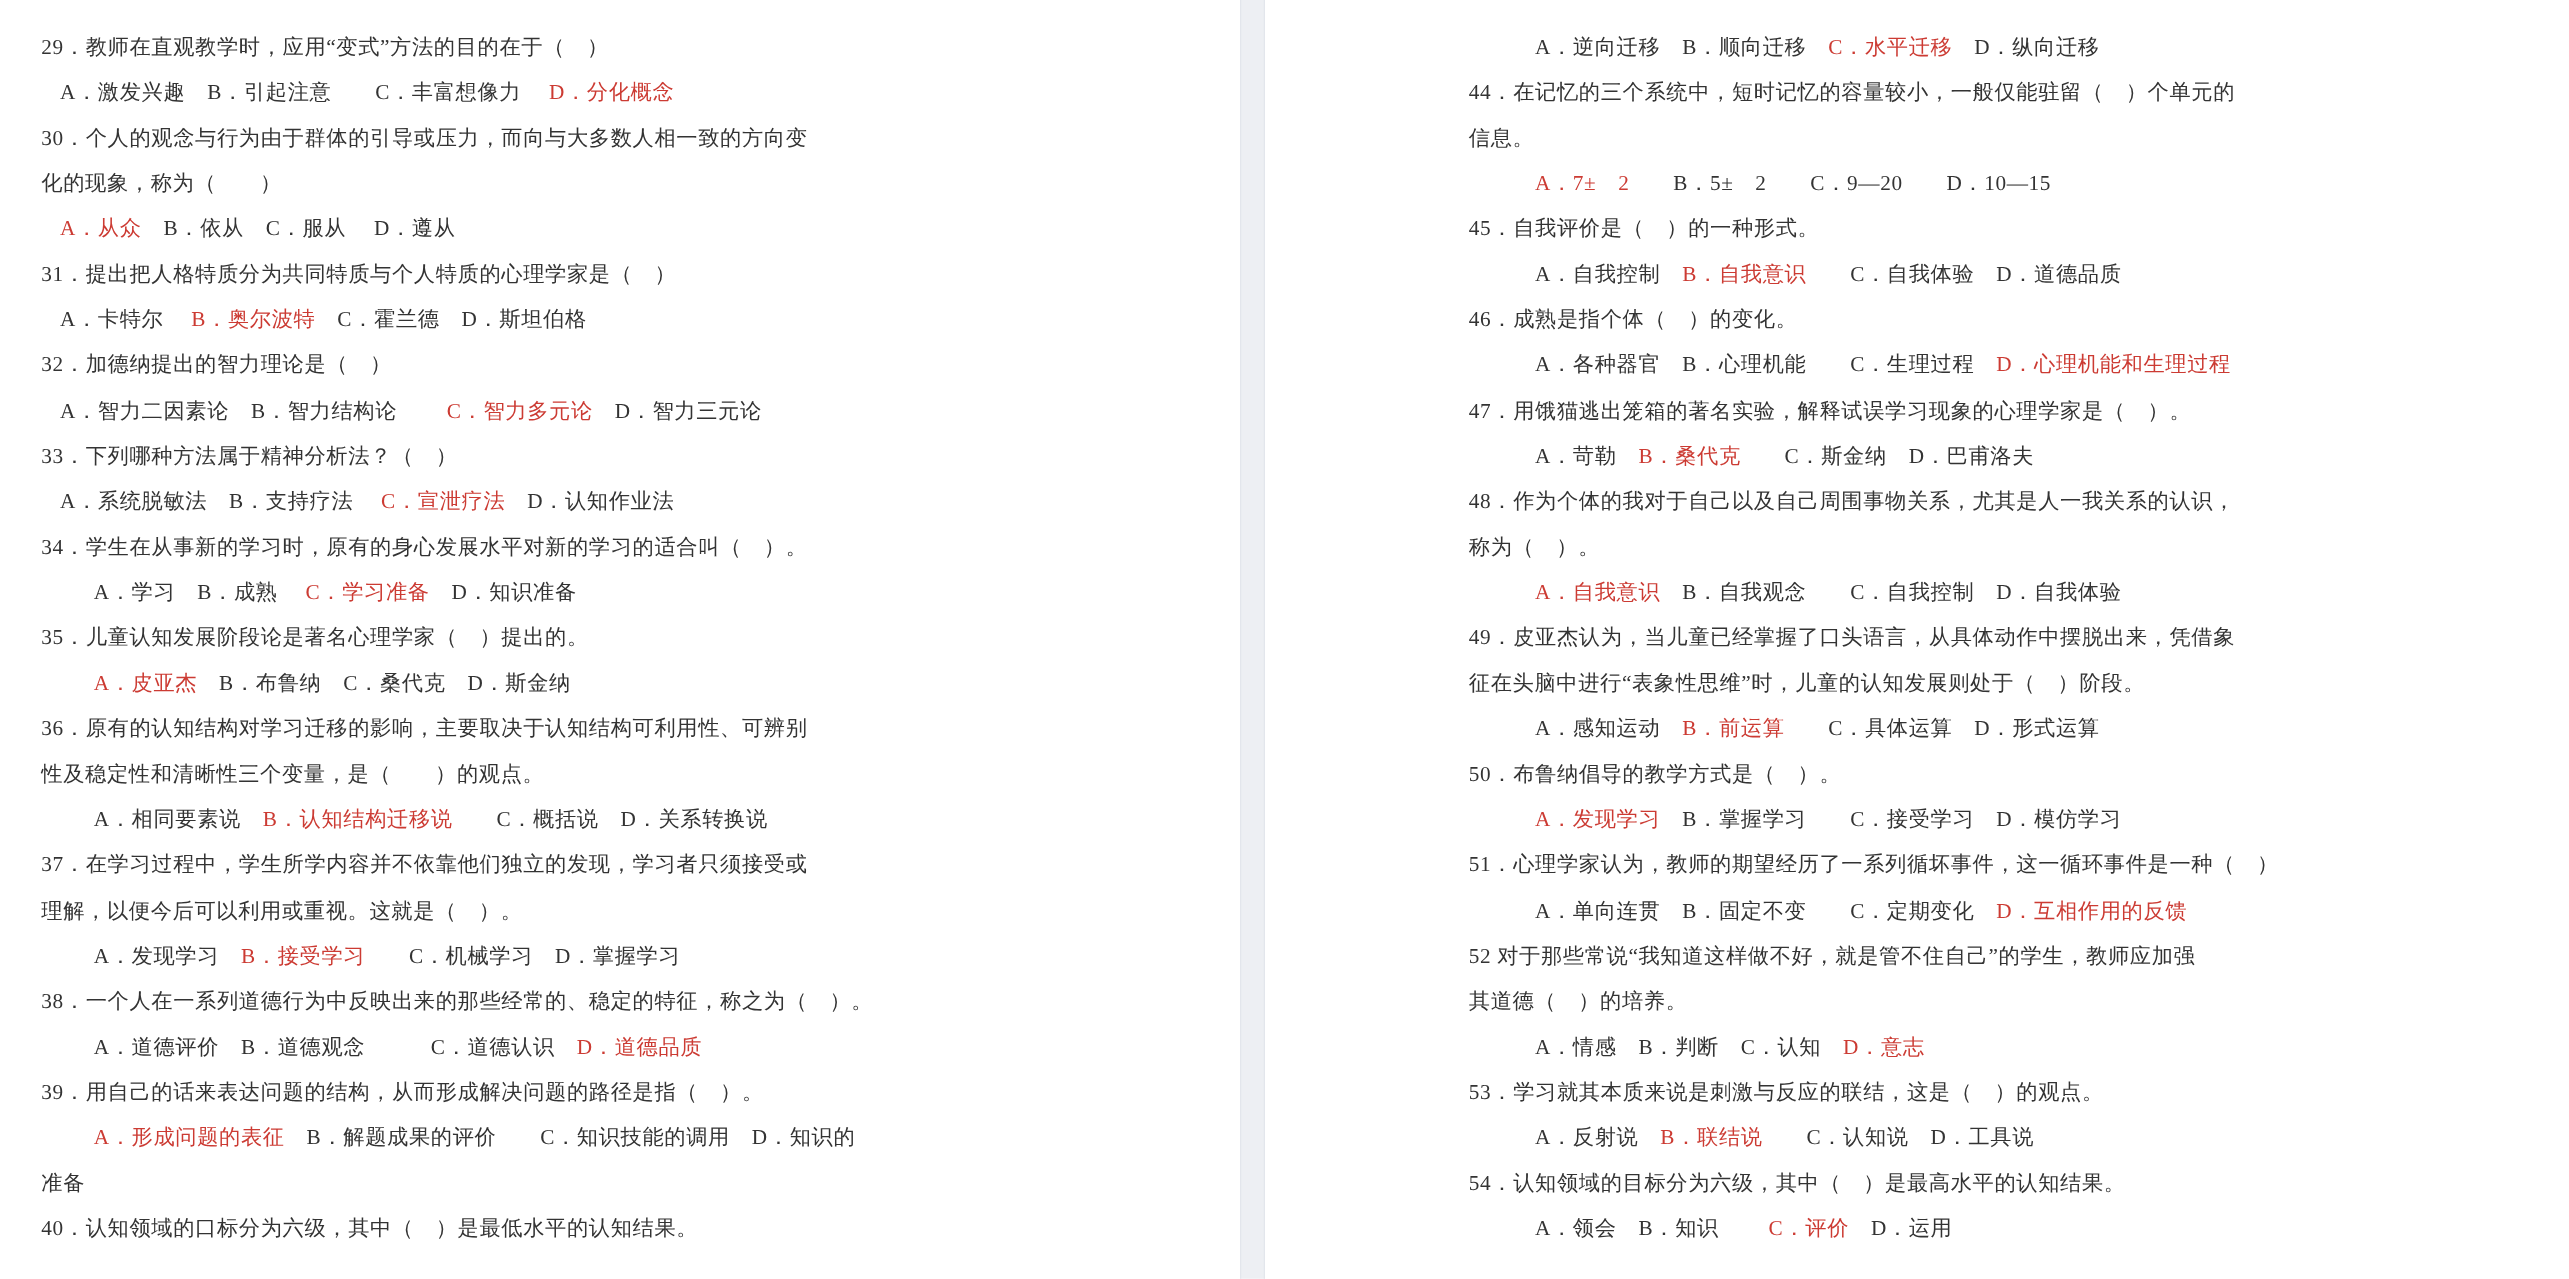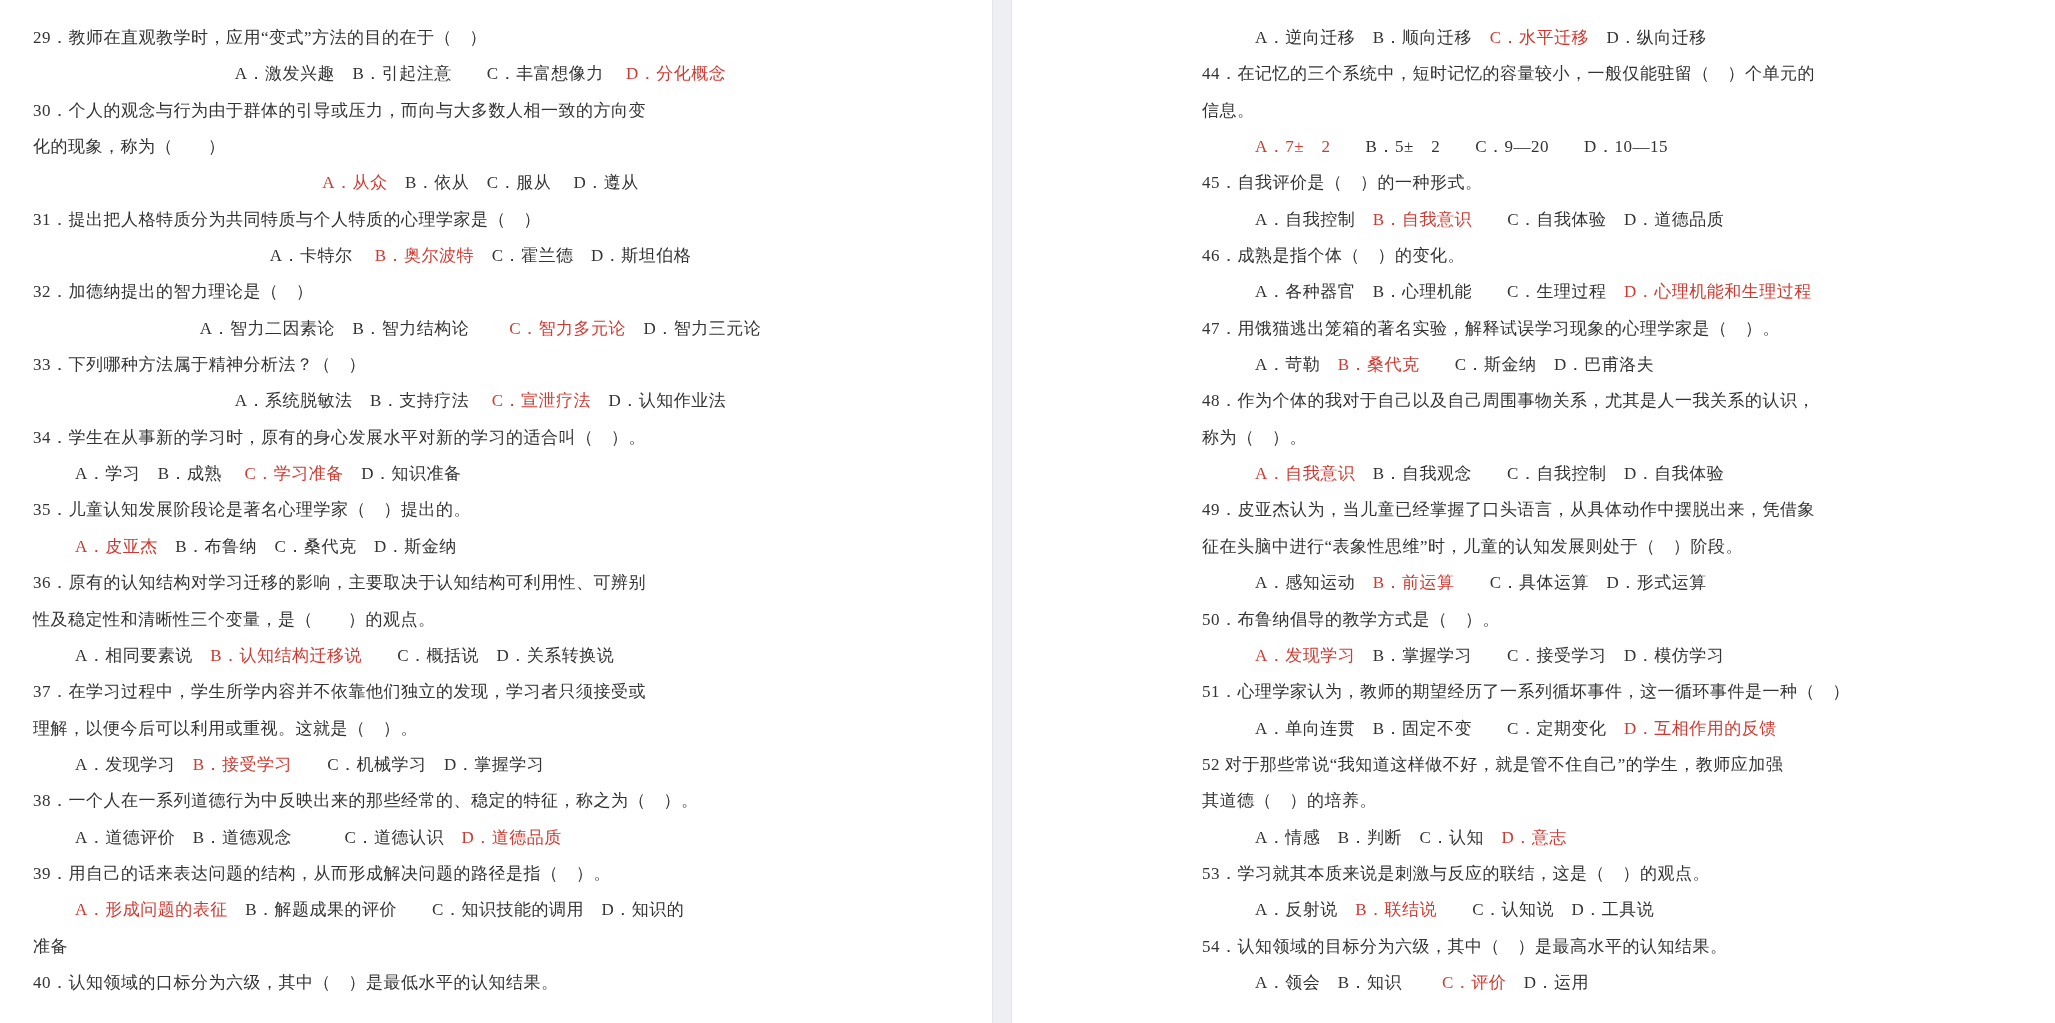--- a/index.html
+++ b/index.html
@@ -19,42 +19,42 @@
     height: 1023px;
     background: var(--page-bg, #ffffff);
     display: flex;
   }
   .page {
     background: var(--page-bg, #ffffff);
     position: relative;
     height: 100%;
   }
   .page.left  { width: 992px; }
-  .page.right { flex: 1; margin-left: 27px; }
+  .page.right { flex: 1; }
   .divider {
     width: 20px;
     height: 100%;
     background: var(--divider-color, #edeff3);
     border-left: 1px solid #e3e6ec;
     border-right: 1px solid #e3e6ec;
     box-sizing: border-box;
   }
   .textblock {
     position: absolute;
     top: 20px;
     color: var(--text-color, #333333);
     font-size: 17px;
     line-height: 36.35px;
     letter-spacing: 0.5px;
     white-space: pre-wrap;
   }
   .col-left  { left: 33px;  width: 880px; }
   .col-right { left: 163px; width: 850px; }  
   .line { height: 36.35px; overflow: visible; }
-  .col-left  .ind-1 { padding-left: 15px; text-align: center; }
+  .col-left  .ind-1 { padding-left: 15px; }
   .col-left  .ind-2 { padding-left: 42px; font-family: Liberation Serif, serif; }
   .col-right .ind-2 { padding-left: 53px; }
   .seg { color: inherit; }
   .seg.red { color: var(--accent-red, #cc3b33); }
 </style>
 </head>
 <body>
 
 <div class="spread">
   <div class="page left">

